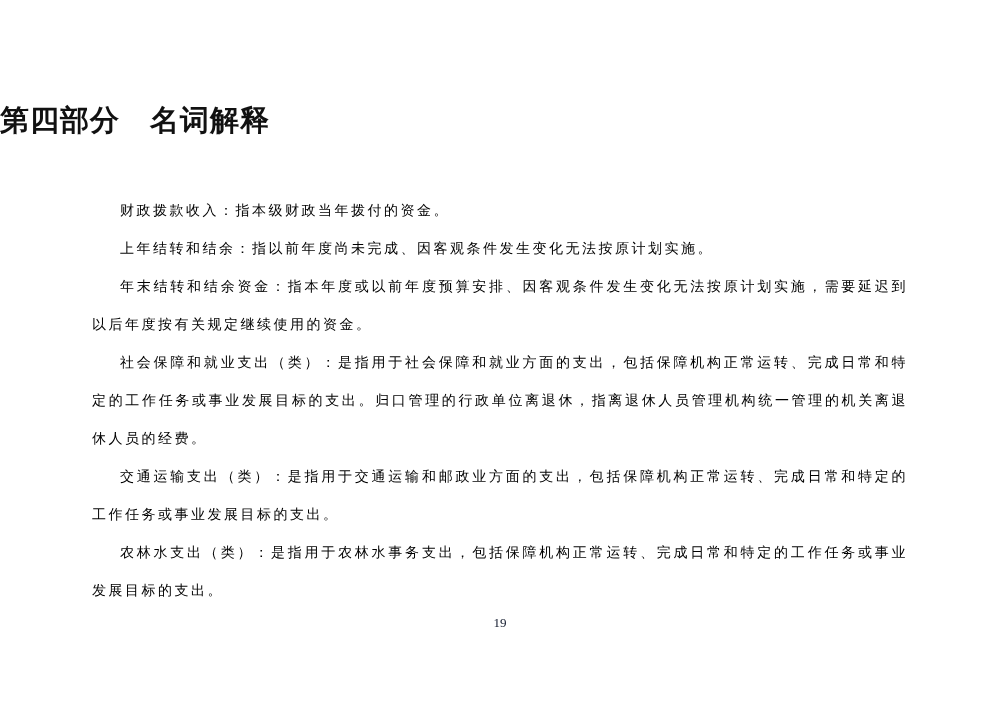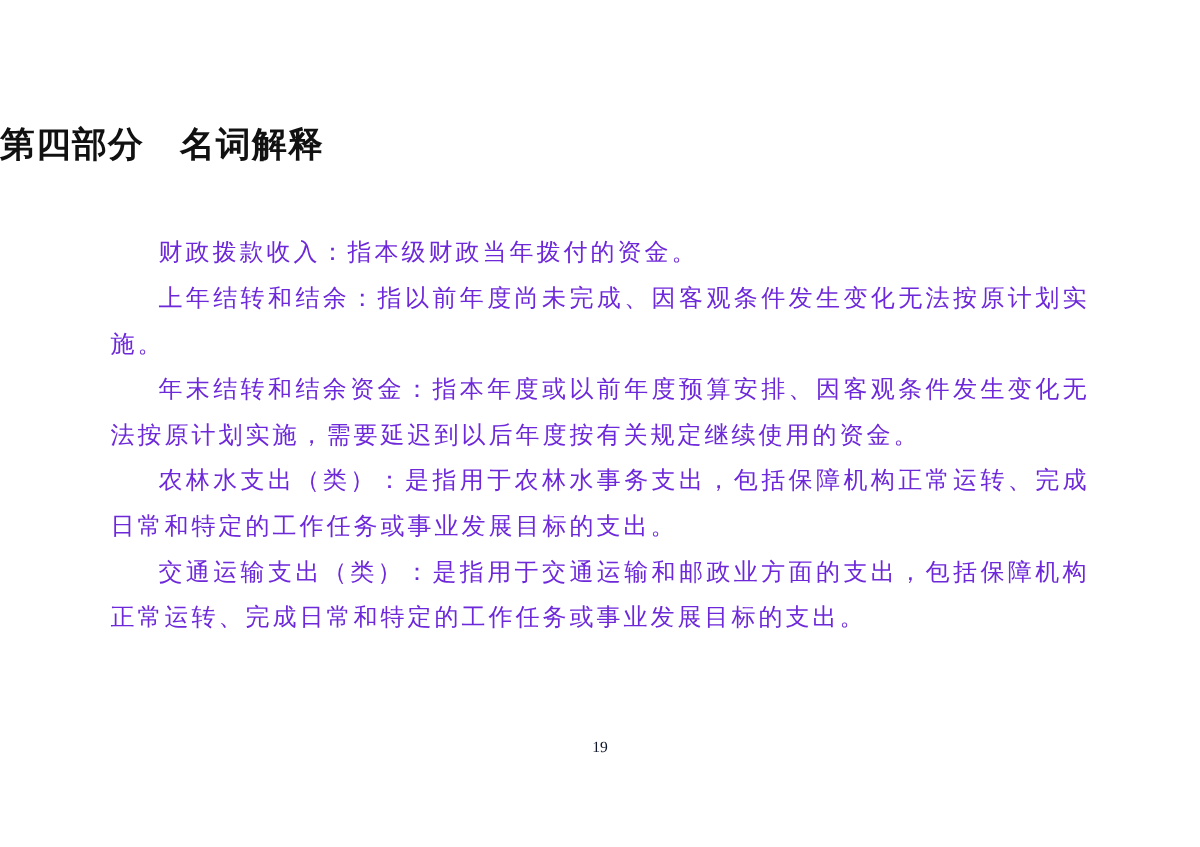--- a/index.html
+++ b/index.html
@@ -32,26 +32,26 @@
     color: #111111;
   }
   .content {
     position: absolute;
     top: 192px;
     left: 92px;
     width: 816px;
   }
   .para {
     margin: 0;
-    font-size: 20px;
+    font-size: 14px;
     line-height: 38px;
     text-align: justify;
     text-indent: 2em;
     letter-spacing: 2.5px;
-    color: #6d28d9;
+    color: #000000;
   }
   .page-number {
     position: absolute;
     top: 615px;
     left: 0;
     width: 100%;
     text-align: center;
     font-size: 13px;
     color: #0f172a;
   }
@@ -60,19 +60,20 @@
 <body>
 
 <div class="page">
 
   <h1 class="doc-title">第四部分　名词解释</h1>
 
   <div class="content">
     <p class="para">财政拨款收入：指本级财政当年拨付的资金。</p>
     <p class="para">上年结转和结余：指以前年度尚未完成、因客观条件发生变化无法按原计划实施。</p>
     <p class="para">年末结转和结余资金：指本年度或以前年度预算安排、因客观条件发生变化无法按原计划实施，需要延迟到以后年度按有关规定继续使用的资金。</p>
+    <p class="para">社会保障和就业支出（类）：是指用于社会保障和就业方面的支出，包括保障机构正常运转、完成日常和特定的工作任务或事业发展目标的支出。归口管理的行政单位离退休，指离退休人员管理机构统一管理的机关离退休人员的经费。</p>
+    <p class="para">交通运输支出（类）：是指用于交通运输和邮政业方面的支出，包括保障机构正常运转、完成日常和特定的工作任务或事业发展目标的支出。</p>
     <p class="para">农林水支出（类）：是指用于农林水事务支出，包括保障机构正常运转、完成日常和特定的工作任务或事业发展目标的支出。</p>
-    <p class="para">交通运输支出（类）：是指用于交通运输和邮政业方面的支出，包括保障机构正常运转、完成日常和特定的工作任务或事业发展目标的支出。</p>
   </div>
 
   <div class="page-number">19</div>
 
 </div>
 
 </body></html>

